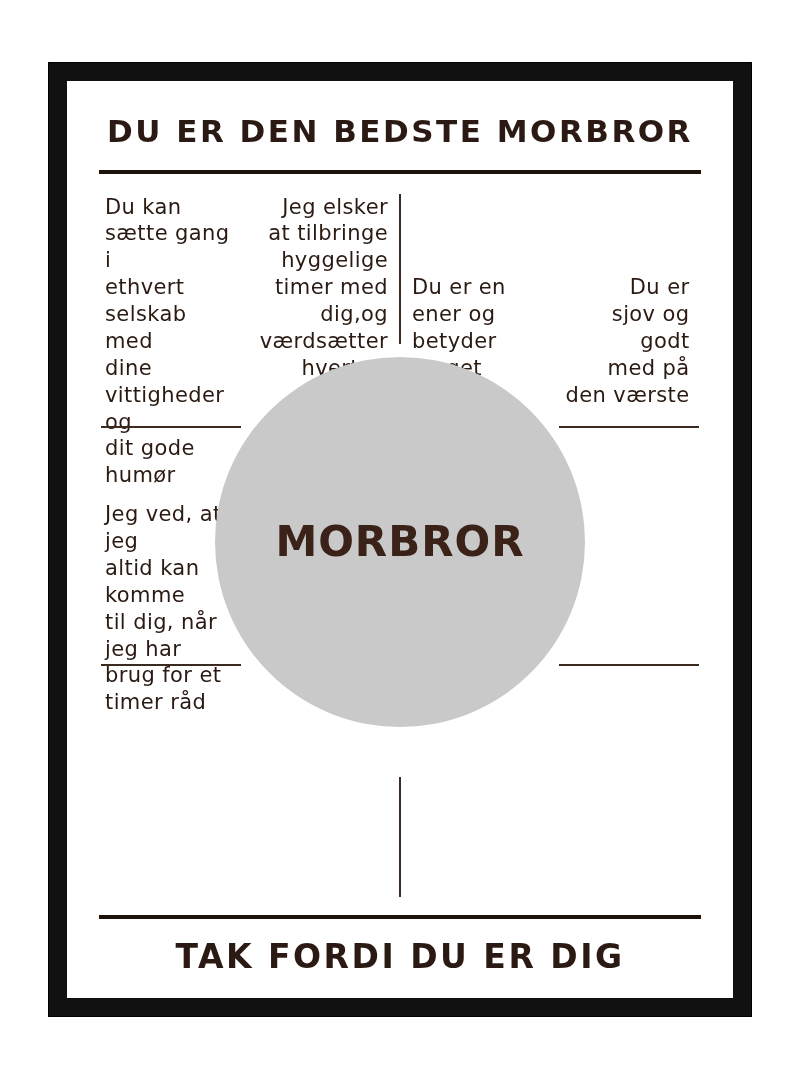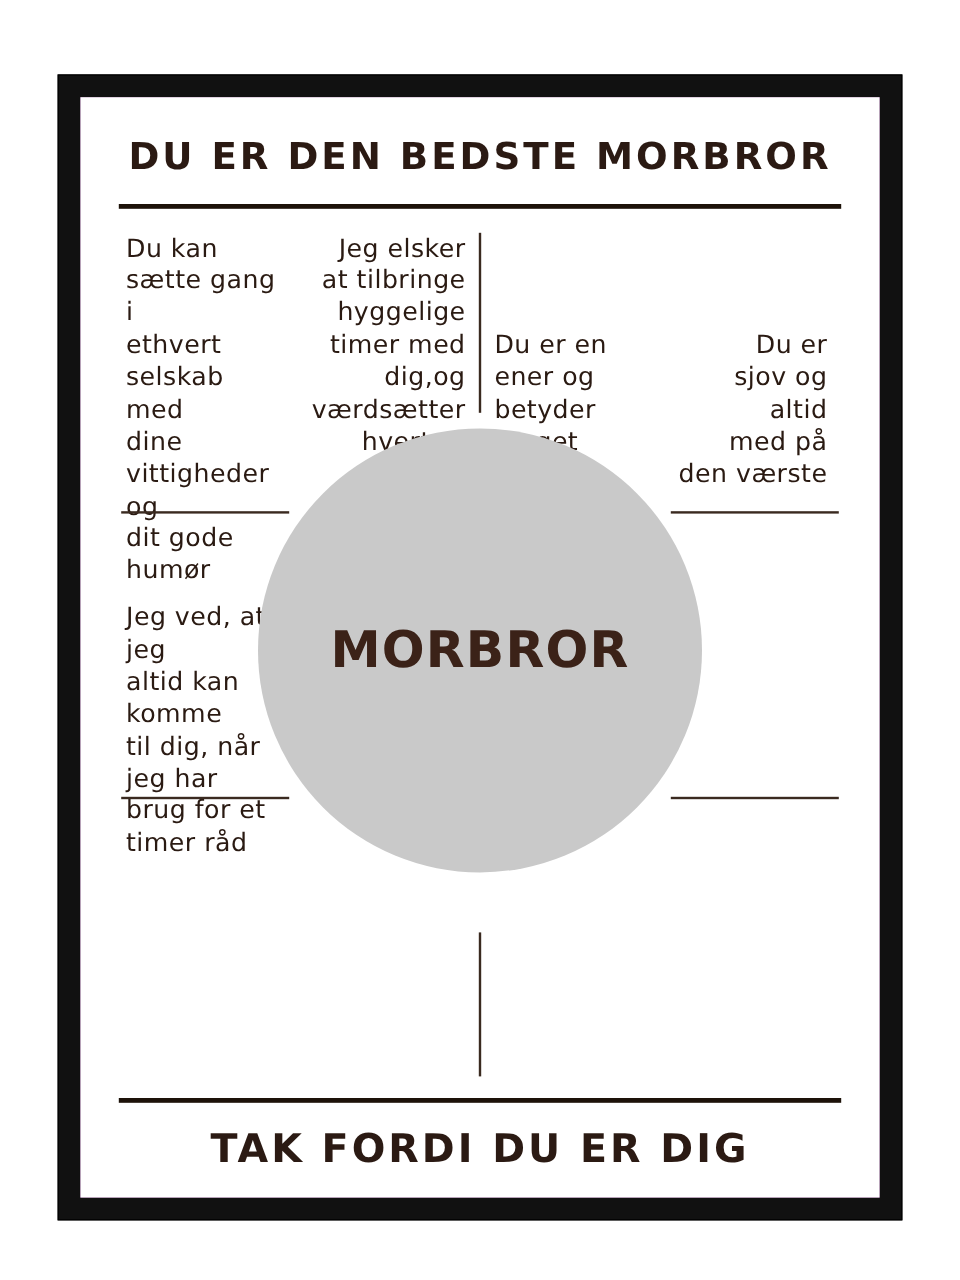--- a/index.html
+++ b/index.html
@@ -31,21 +31,21 @@
     background: #111111;
     box-sizing: border-box;
     border: 1px solid #000000;
   }
   .frame-inner-bevel {
     position: absolute;
     left: 18px;
     top: 18px;
     right: 18px;
     bottom: 18px;
-    background: #701a75;
+    background: #15803d;
     box-sizing: border-box;
     text-decoration: underline;
   }
 
   
   .print {
     position: absolute;
     left: 0;
     top: 0;
     right: 0;
@@ -207,21 +207,21 @@
               <div class="quote">Du er en
 ener og
 betyder
 meget
 for mig</div>
             </div>
 
             <div class="cell right middle">
               <div class="quote">Du er
 sjov og
-altid
+godt
 med på
 den værste</div>
             </div>
 
             <div class="cell left bottom">
               <div class="quote">Jeg ved, at jeg
 altid kan komme
 til dig, når jeg har
 brug for et timer råd</div>
             </div>

